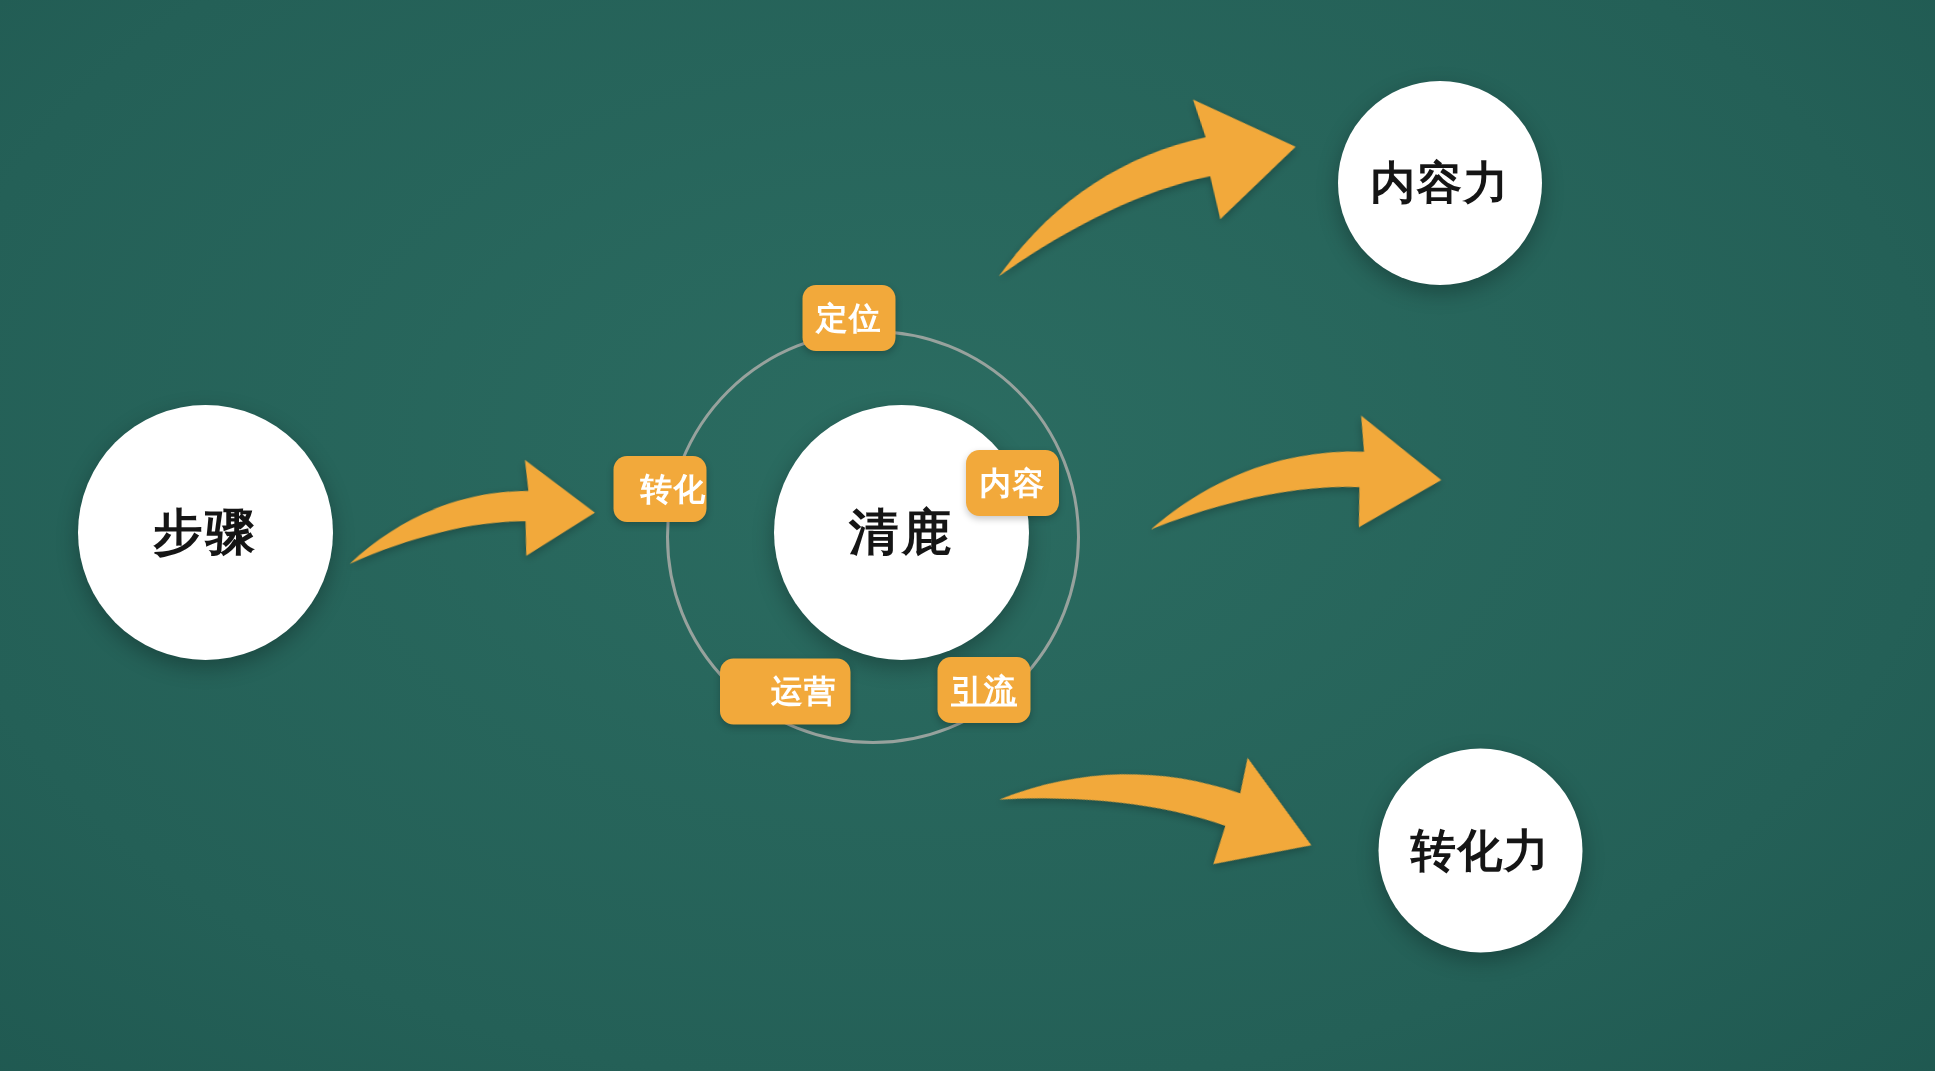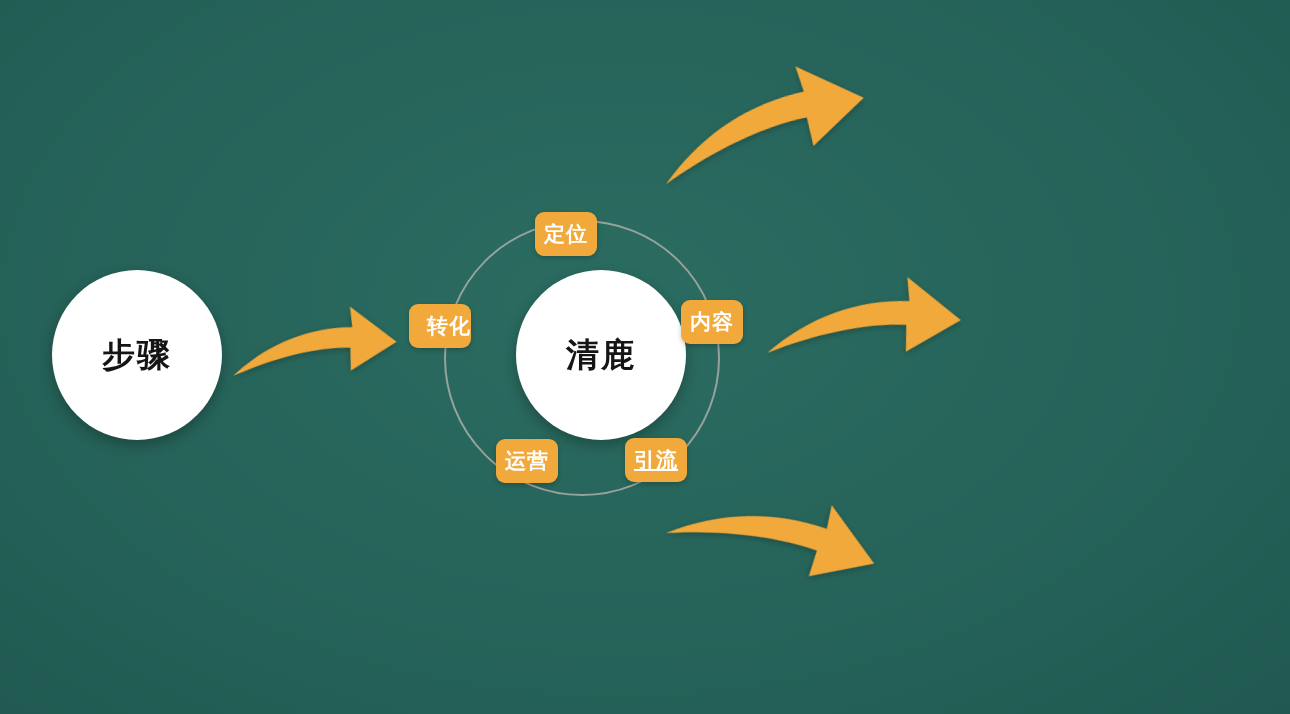--- a/index.html
+++ b/index.html
@@ -66,30 +66,30 @@
       <path d="M 6 104 C 45 62, 92 40, 143 37 L 139 12 L 196 52 L 144 90 L 142 62 C 100 64, 52 80, 6 104 Z" fill="#F2A93B"></path>
     </svg>
   </div>
 
   <div class="ring"></div>
 
   <div class="node node-big" style="left:516px;top:270px;">
     <span>清鹿</span>
   </div>
 
-  <div class="badge" style="left:535px;top:212px;">
+  <div class="badge" style="left:535px;top:190px;">
     <span>定位</span>
   </div>
   <div class="badge" style="left:409px;top:304px;justify-content:flex-end;">
     <span>转化</span>
   </div>
-  <div class="badge" style="left:681px;top:300px;">
+  <div class="badge" style="left:644px;top:300px;">
     <span>内容</span>
   </div>
-  <div class="badge" style="left:496px;top:439px;">
+  <div class="badge" style="left:480px;top:439px;padding-left:25px;">
     <span>运营</span>
   </div>
   <div class="badge" style="left:625px;top:438px;text-decoration:underline;">
     <span>引流</span>
   </div>
 
   <div class="arrow" style="left:650px;top:60px;width:220px;height:115px;transform:rotate(-9deg);">
     <svg viewBox="0 0 200 110" preserveAspectRatio="none">
       <path d="M 6 104 C 45 62, 92 40, 143 37 L 139 12 L 196 52 L 144 90 L 142 62 C 100 64, 52 80, 6 104 Z" fill="#F2A93B"></path>
     </svg>
@@ -100,14 +100,20 @@
       <path d="M 6 104 C 45 62, 92 40, 143 37 L 139 12 L 196 52 L 144 90 L 142 62 C 100 64, 52 80, 6 104 Z" fill="#F2A93B"></path>
     </svg>
   </div>
 
   <div class="arrow" style="left:670px;top:475px;width:215px;height:105px;transform:rotate(22deg);">
     <svg viewBox="0 0 200 110" preserveAspectRatio="none">
       <path d="M 6 104 C 45 62, 92 40, 143 37 L 139 12 L 196 52 L 144 90 L 142 62 C 100 64, 52 80, 6 104 Z" fill="#F2A93B"></path>
     </svg>
   </div>
 
+  <div class="node node-small" style="left:892px;top:54px;">
+    <span>内容力</span>
+  </div>
+  <div class="node node-small" style="left:919px;top:499px;">
+    <span>转化力</span>
+  </div>
 
 </div>
 
 </body></html>

